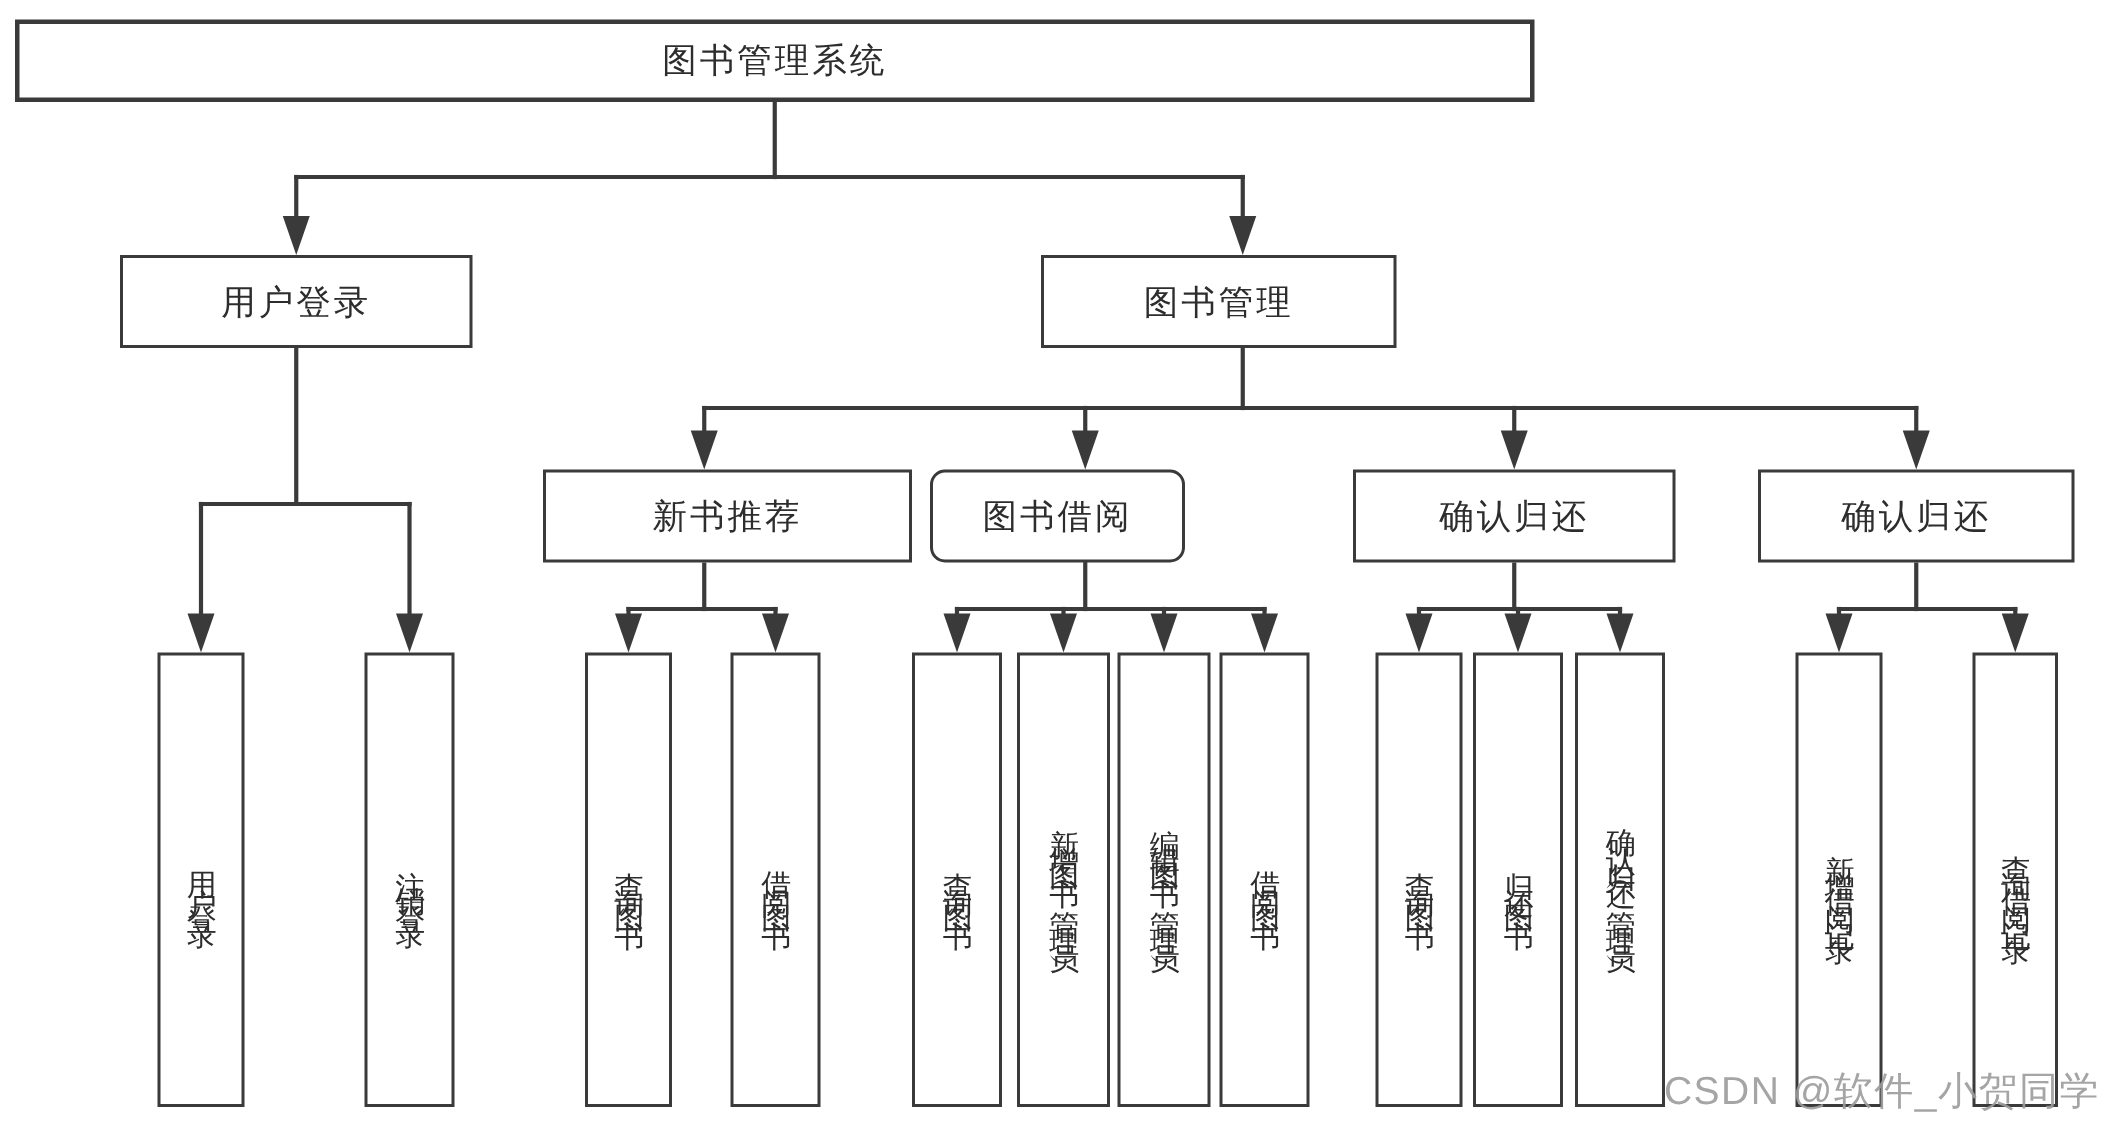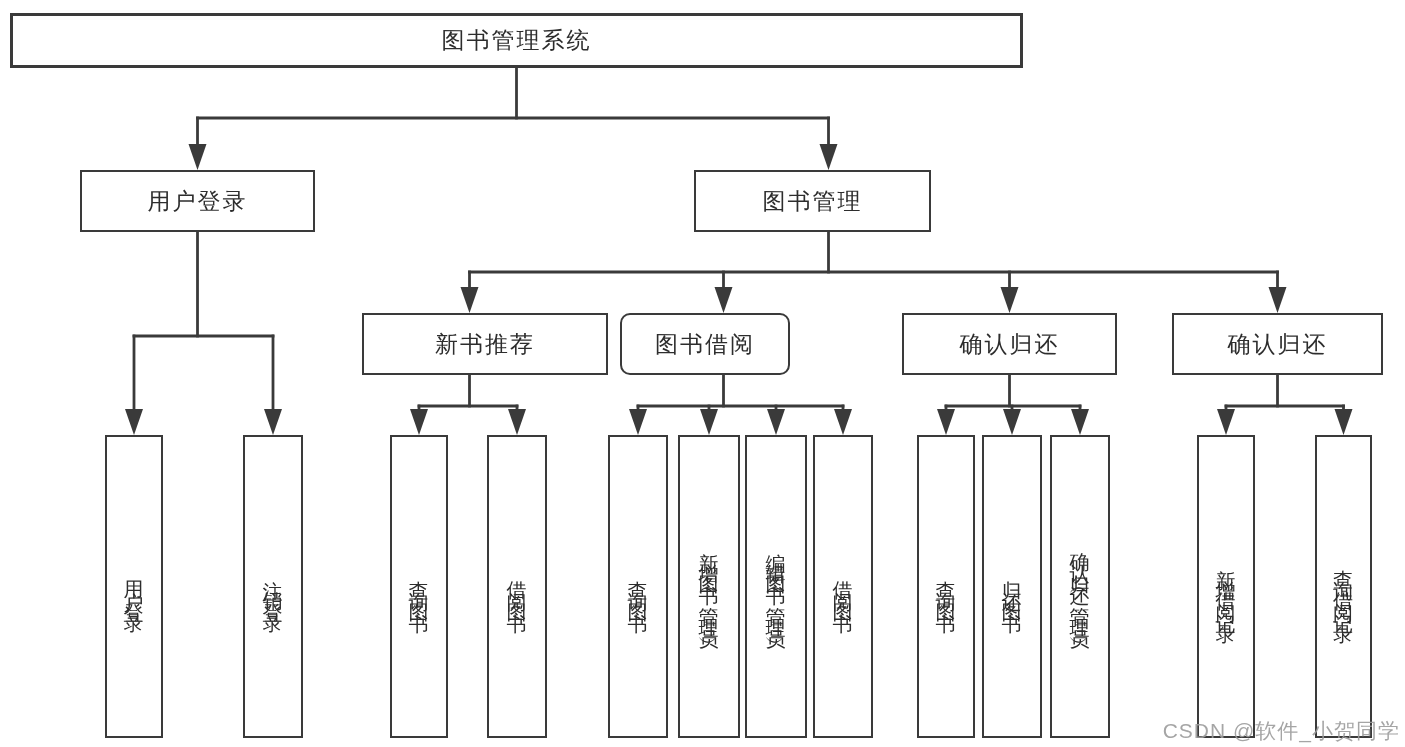--- a/index.html
+++ b/index.html
@@ -15,21 +15,21 @@
   }
   .node.root-node { border-width:3px; }
   .node.h-node  { font-size:23px; letter-spacing:2px; }
   .node.v-node  { font-size:20px; }
   .node.v-node .node-label {
     writing-mode:vertical-rl; text-orientation:mixed;
     letter-spacing:11px; line-height:1;
   }
   .watermark {
     position:absolute; right:5px; bottom:2px; z-index:6;
-    font-size:21px; letter-spacing:1px; color:#9c9c9c; opacity:0.9;
+    font-size:26px; letter-spacing:1px; color:#9c9c9c; opacity:0.9;
     white-space:nowrap;
   }
 </style>
 </head>
 <body>
 
 <div id="canvas">
   <svg id="connector-svg">
       <line x1="516.5" y1="68" x2="516.5" y2="118" stroke="#3a3a3a" stroke-width="2.8" stroke-linecap="square"></line>
       <line x1="197.5" y1="118" x2="828.5" y2="118" stroke="#3a3a3a" stroke-width="2.8" stroke-linecap="square"></line>

